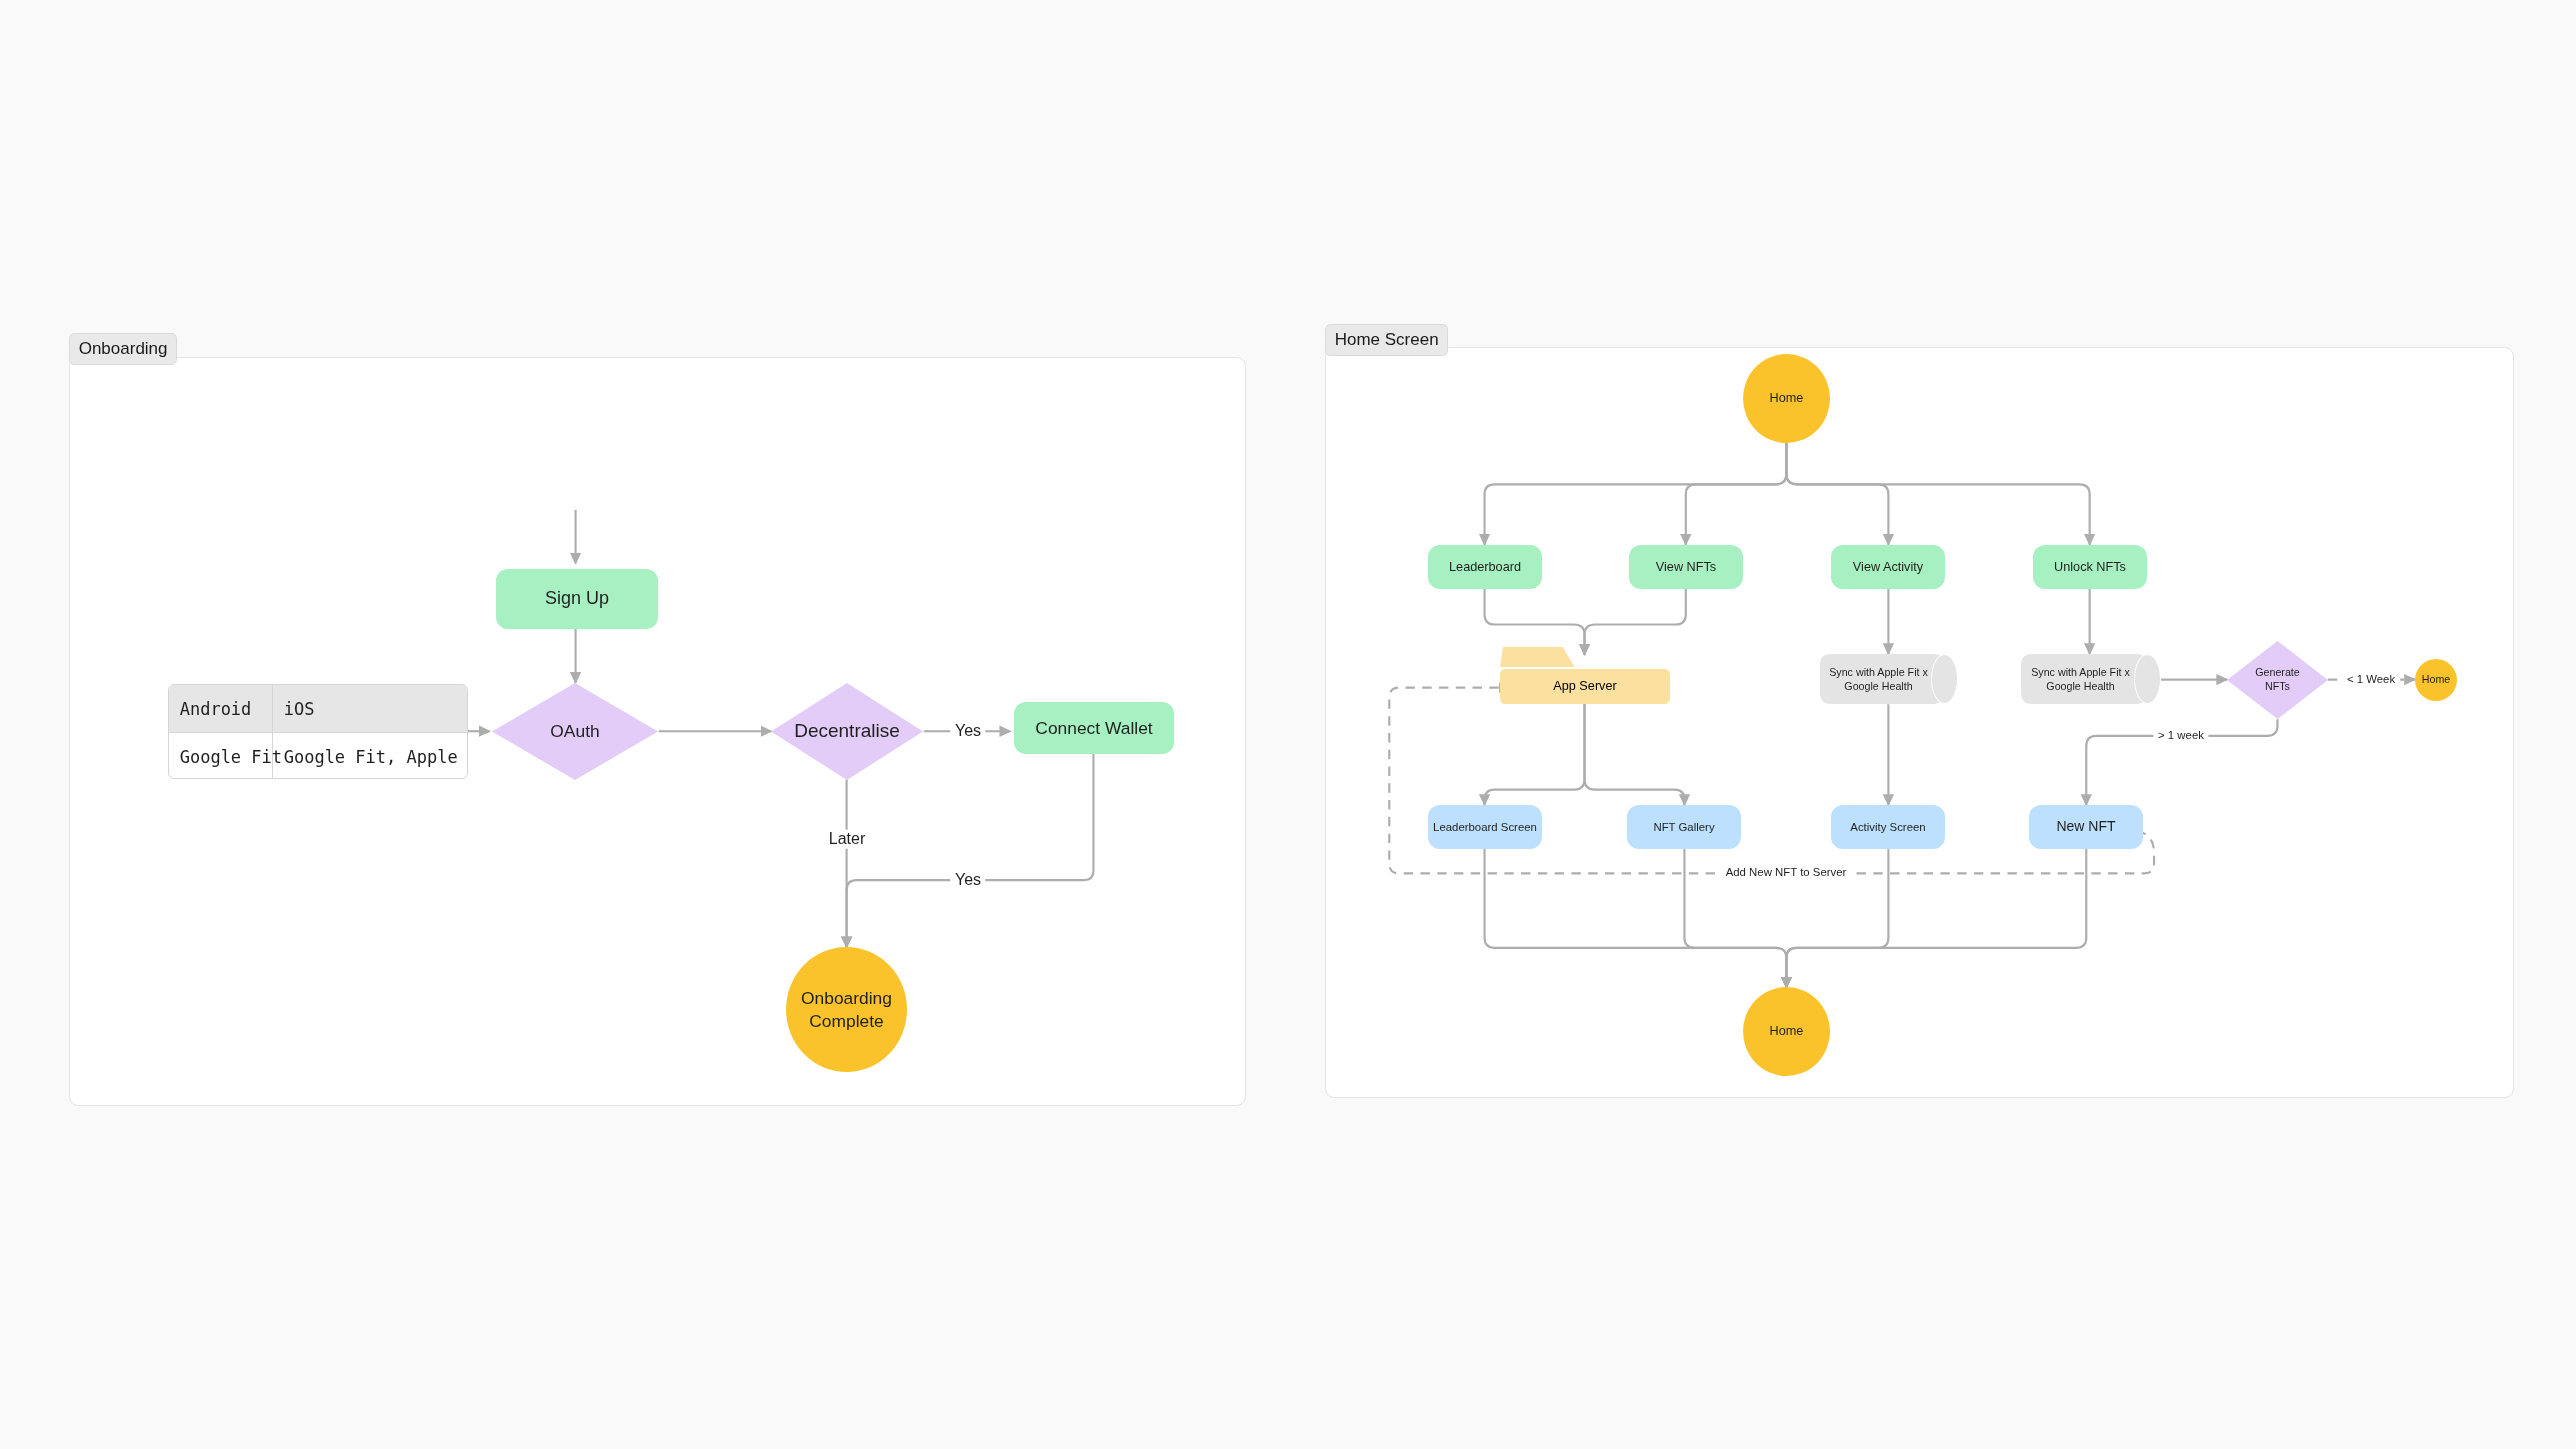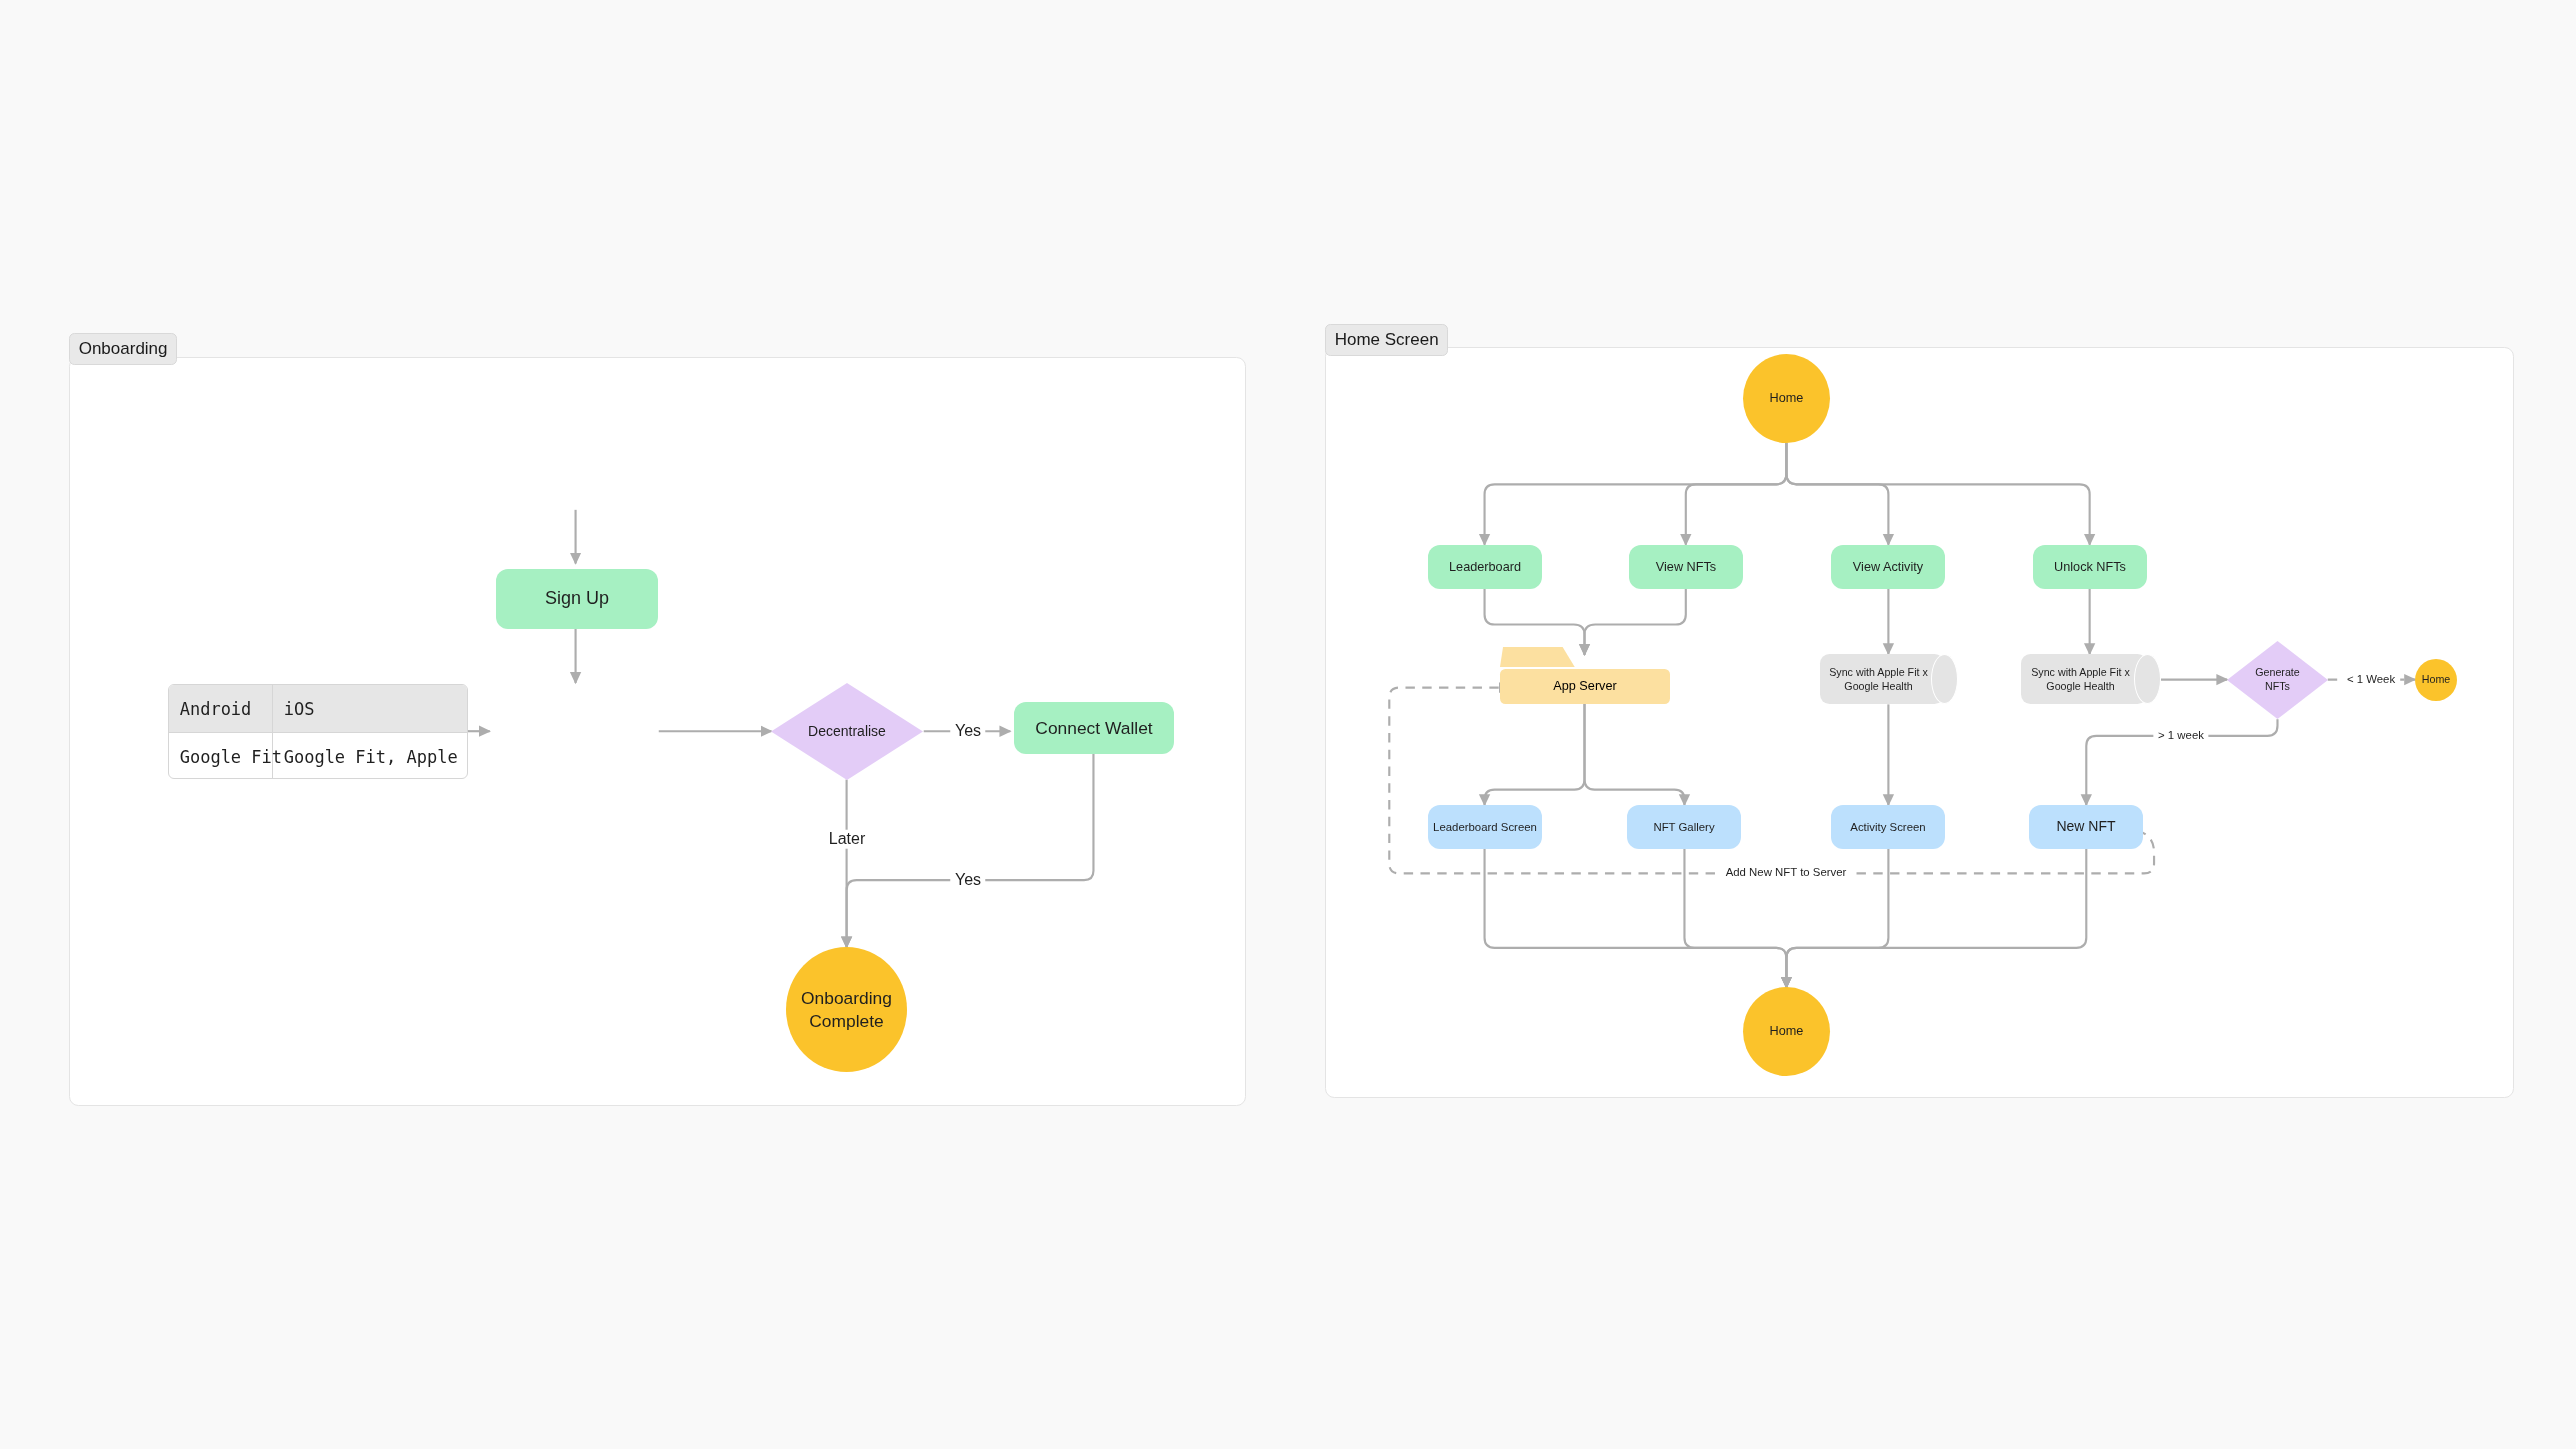--- a/index.html
+++ b/index.html
@@ -202,24 +202,28 @@
     <div class="tbl-row head" style="height:47px;">
       <div class="tbl-cell c0">Android</div>
       <div class="tbl-cell c1">iOS</div>
     </div>
     <div class="tbl-row" style="height:47px;">
       <div class="tbl-cell c0">Google Fit</div>
       <div class="tbl-cell c1">Google Fit, Apple Health</div>
     </div>
   </div>
 
+  <div class="n-diamond-wrap" style="left:492px;top:683px;width:166px;height:97px;">
+    <div class="n-diamond-shape"></div>
+    <div class="n-diamond-label" style="font-size:17.4px;">OAuth</div>
+  </div>
 
   <div class="n-diamond-wrap" style="left:771px;top:683px;width:152px;height:97px;">
     <div class="n-diamond-shape"></div>
-    <div class="n-diamond-label" style="font-size:14px;">Decentralise</div>
+    <div class="n-diamond-label" style="font-size:19px;">Decentralise</div>
   </div>
 
   <div class="node n-rect green" style="left:1014px;top:702px;width:160px;height:52px;font-size:17.4px;">Connect Wallet</div>
 
   <div class="node n-circle" style="left:786px;top:947px;width:121px;height:125px;font-size:17.4px;flex-direction:column;">
     <span>Onboarding</span>
     <span>Complete</span>
   </div>
 
   <div class="elabel" style="left:968px;top:731px;font-size:16px;">Yes</div>

